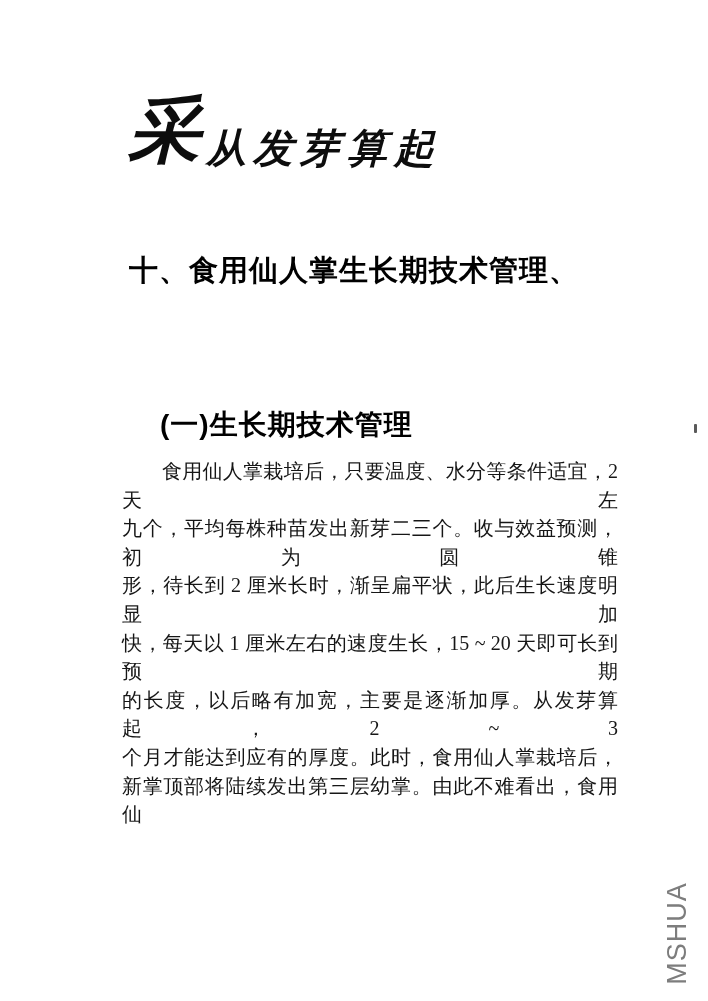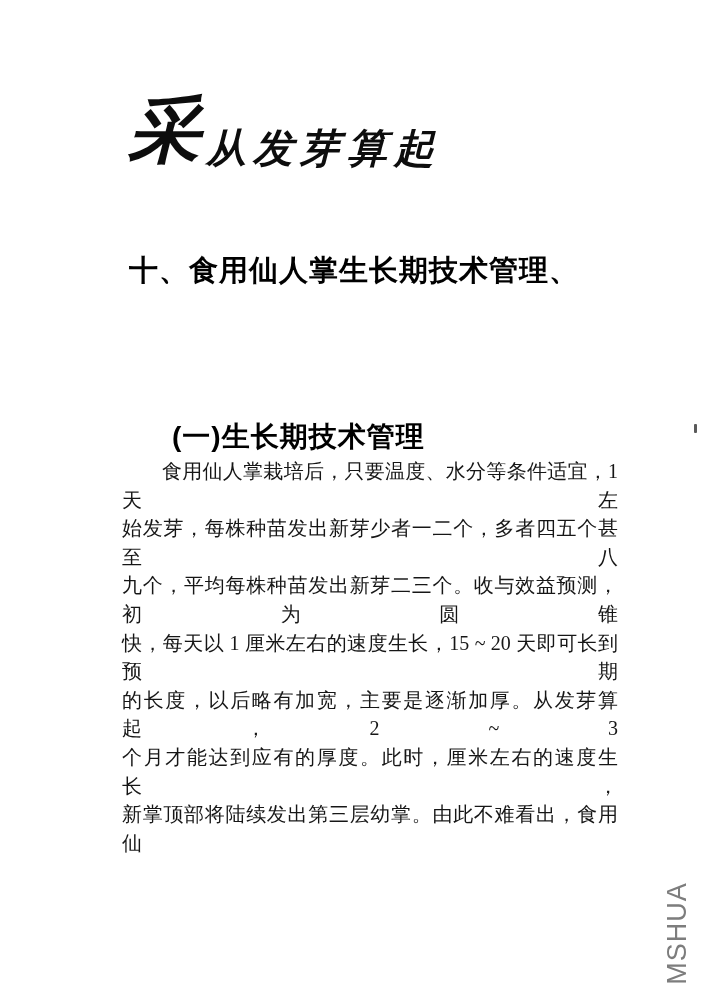--- a/index.html
+++ b/index.html
@@ -52,21 +52,21 @@
     font-size: 29px;
     line-height: 45px;
     letter-spacing: 1px;
     color: #000000;
   }
   
   .section-heading {
     position: absolute;
     left: 156px;
     top: 404px;
-    margin: 16px;
+    margin: 4px;
     font-family: "Liberation Sans", sans-serif;
     font-weight: bold;
     font-size: 28px;
     line-height: 34px;
     letter-spacing: 1px;
     color: #000000;
     white-space: nowrap;
   }
   
   .body-text {
@@ -120,26 +120,26 @@
     <span class="callig-rest">从发芽算起</span>
   </div>
 
   <h1 class="chapter-title">
     <div>十、食用仙人掌生长期技术管理、</div>
   </h1>
 
   <h2 class="section-heading">(一)生长期技术管理</h2>
 
   <div class="body-text">
-    <div class="bl indent">食用仙人掌栽培后，只要温度、水分等条件适宜，1 天左</div>
-    <div class="bl">始发芽，每株种苗发出新芽少者一二个，多者四五个甚至八</div>
+    <div class="bl indent">食用仙人掌栽培后，只要温度、水分等条件适宜，2 天左</div>
     <div class="bl">九个，平均每株种苗发出新芽二三个。收与效益预测，初为圆锥</div>
+    <div class="bl">形，待长到 2 厘米长时，渐呈扁平状，此后生长速度明显加</div>
     <div class="bl">快，每天以 1 厘米左右的速度生长，15 ~ 20 天即可长到预期</div>
     <div class="bl">的长度，以后略有加宽，主要是逐渐加厚。从发芽算起，2 ~ 3</div>
-    <div class="bl">个月才能达到应有的厚度。此时，厘米左右的速度生长，</div>
+    <div class="bl">个月才能达到应有的厚度。此时，食用仙人掌栽培后，</div>
     <div class="bl">新掌顶部将陆续发出第三层幼掌。由此不难看出，食用仙</div>
 
   </div>
 
   <div class="watermark">MSHUA</div>
 
   <div class="speck"></div>
 
 </div>
 

